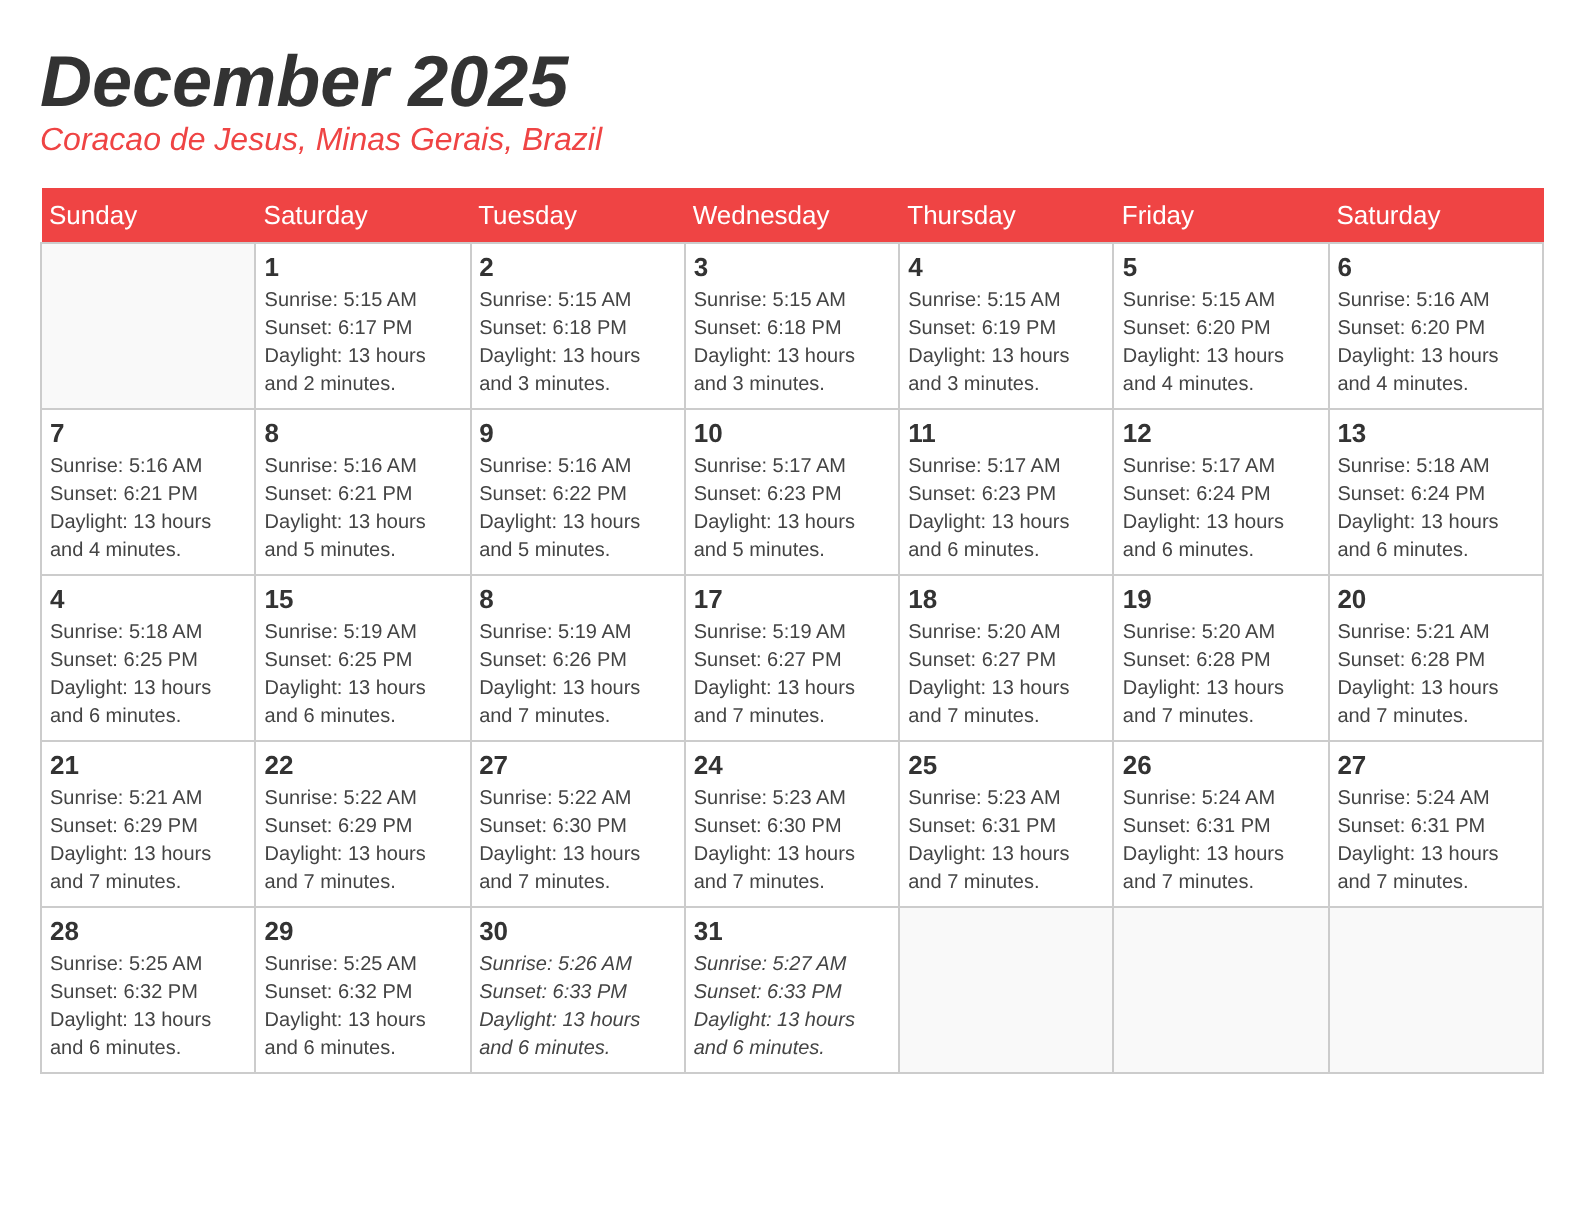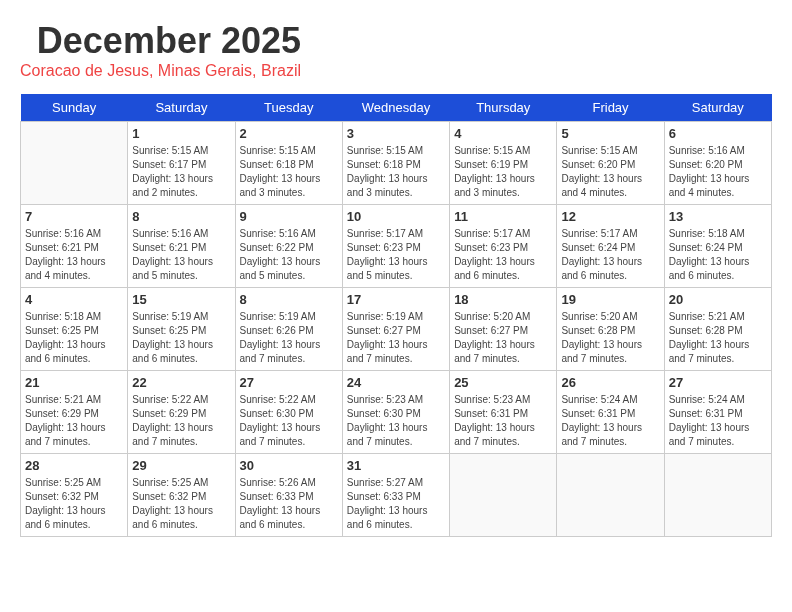--- a/index.html
+++ b/index.html
@@ -9,42 +9,42 @@
       width: 792px;
       min-height: 612px;
       padding: 20px;
     }
     .header-logo {
       display: flex;
       align-items: center;
       margin-bottom: 10px;
     }
     .title-section {
-      text-align: right;
       margin-bottom: 6px;
+      font-style: italic;
     }
     .main-title {
       font-size: 36px;
       font-weight: bold;
       color: #333;
     }
     .subtitle {
       font-size: 16px;
       color: #ef4444;
     }
     .calendar {
       width: 100%;
       border-collapse: collapse;
       font-size: 11px;
     }
     .calendar th {
-      background-color: #1d4ed8;
+      background-color: #ef4444;
       color: white;
       padding: 6px 4px;
-      text-align: center;
+      text-align: left;
       font-size: 13px;
       font-weight: normal;
     }
     .calendar td {
       border: 1px solid #ccc;
       vertical-align: top;
       padding: 4px;
       width: calc(100% / 7);
       min-height: 80px;
       color: #333;
@@ -301,28 +301,28 @@
         </td>
         <td>
           <div class="day-number">29</div>
           <div class="day-info" style="white-space: pre-line;">Sunrise: 5:25 AM
 Sunset: 6:32 PM
 Daylight: 13 hours
 and 6 minutes.</div>
         </td>
         <td>
           <div class="day-number">30</div>
-          <div class="day-info" style="white-space: pre-line;">Sunrise: 5:26 AM
+          <div class="day-info" style="white-space: pre-line; font-style: italic;">Sunrise: 5:26 AM
 Sunset: 6:33 PM
 Daylight: 13 hours
 and 6 minutes.</div>
         </td>
         <td>
           <div class="day-number">31</div>
-          <div class="day-info" style="white-space: pre-line;">Sunrise: 5:27 AM
+          <div class="day-info" style="white-space: pre-line; font-style: italic;">Sunrise: 5:27 AM
 Sunset: 6:33 PM
 Daylight: 13 hours
 and 6 minutes.</div>
         </td>
         <td class="empty"></td>
         <td class="empty"></td>
         <td class="empty"></td>
       </tr>
     </tbody>
 </table>

